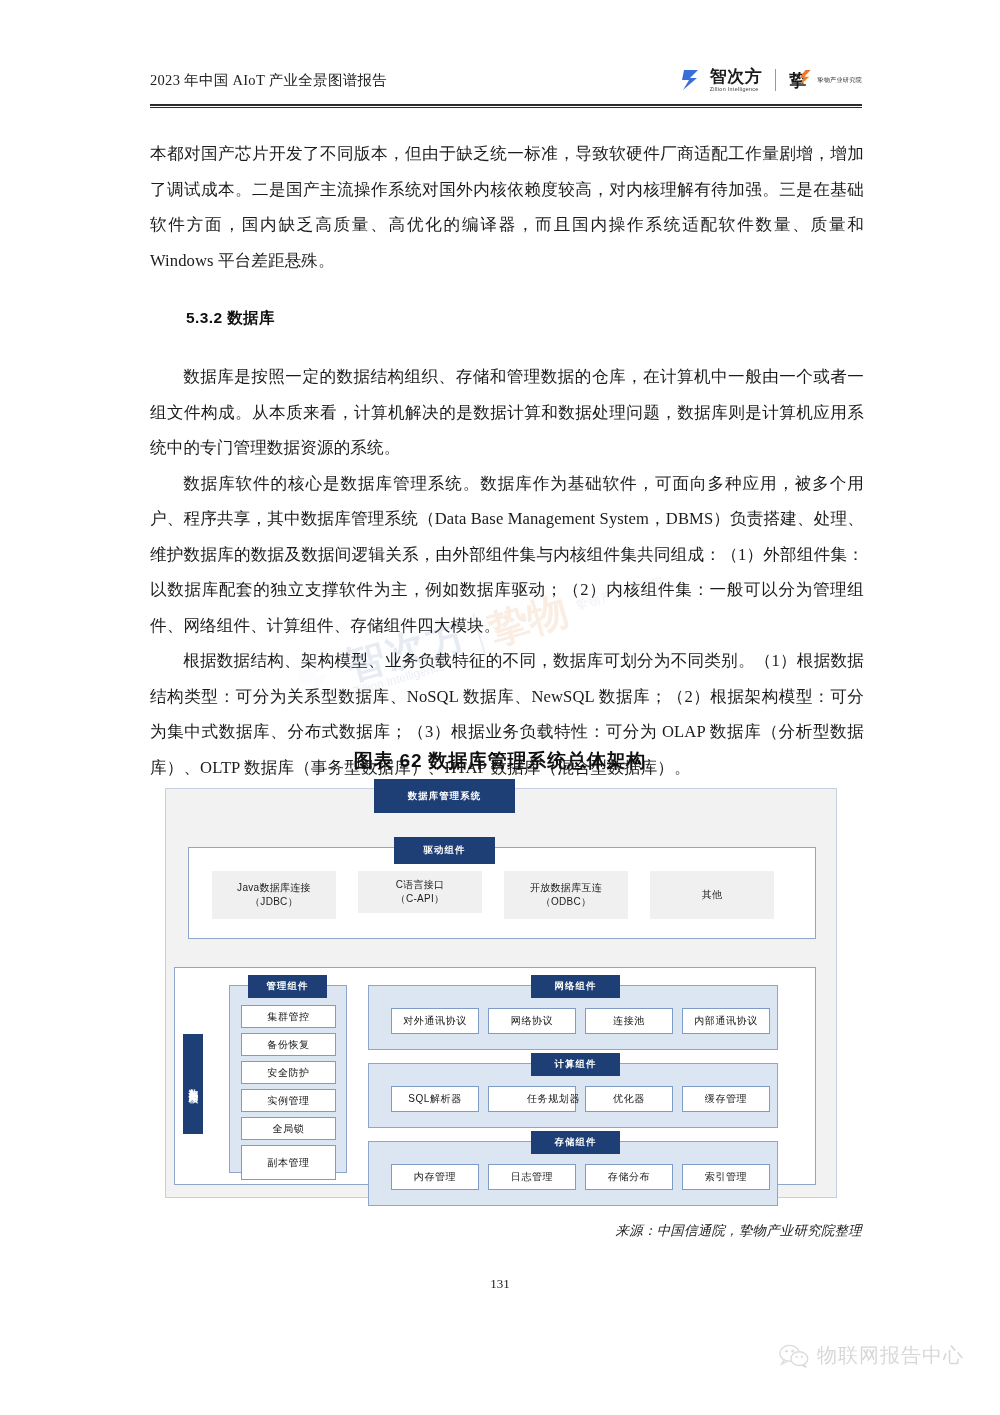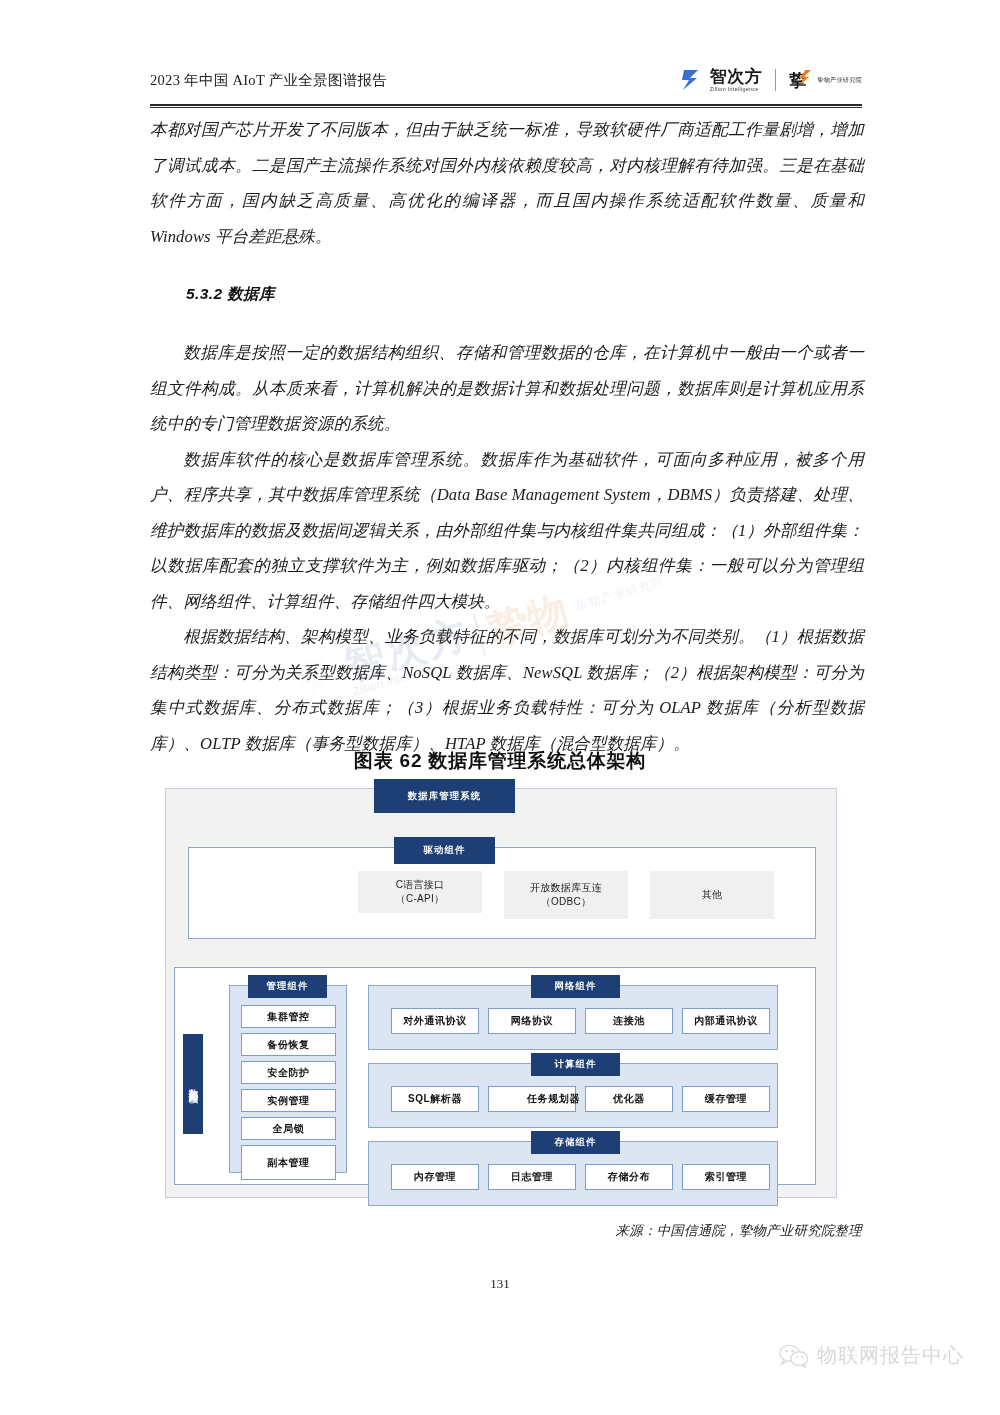--- a/index.html
+++ b/index.html
@@ -99,23 +99,22 @@
     height: 0;
     border-top: 2.2px solid #2b2b2b;
     border-bottom: 0.7px solid #2b2b2b;
     padding-top: 1.2px;
   }
 
   
   .body-text {
     position: absolute;
     left: 150px;
-    top: 112px;
+    top: 136px;
     width: 714px;
-    font-style: italic;
   }
   p.para {
     font-size: 16.6px;
     line-height: 35.5px;
     color: #1b1b1b;
     text-align: justify;
     text-justify: inter-ideograph;
     letter-spacing: 0.1px;
   }
   p.indent { text-indent: 2em; }
@@ -203,21 +202,21 @@
 
   .cell-white {
     position: absolute;
     background: #ffffff;
     border: 1px solid #7d9cc6;
     display: flex;
     align-items: center;
     justify-content: center;
     font-family: "Liberation Sans", sans-serif;
     font-size: 10px;
-    font-weight: 700;
+    font-weight: 400;
     color: #141414;
     letter-spacing: 0.6px;
     text-align: center;
     white-space: nowrap;
   }
 
   .vbar {
     position: absolute;
     background: #1d3f76;
     color: #fff;
@@ -369,20 +368,24 @@
 
   <div class="fig-title">图表 62    数据库管理系统总体架构</div>
 
   <div class="diagram">
 
     <div class="chip" style="left:208px; top:-10px; width:141px; height:34px;">数据库管理系统</div>
 
     <div class="panel-white" style="left:22px; top:58px; width:628px; height:92px;"></div>
     <div class="chip" style="left:228px; top:48px; width:101px; height:27px;">驱动组件</div>
 
+    <div class="cell-grey" style="left:46px; top:82px; width:124px; height:48px;">
+      <span>Java数据库连接</span>
+      <span>（JDBC）</span>
+    </div>
     <div class="cell-grey" style="left:192px; top:82px; width:124px; height:42px;">
       <span>C语言接口</span>
       <span>（C-API）</span>
     </div>
     <div class="cell-grey" style="left:484px; top:82px; width:124px; height:48px;">
       <span>其他</span>
     </div>
     <div class="cell-grey" style="left:338px; top:82px; width:124px; height:48px;">
       <span>开放数据库互连</span>
       <span>（ODBC）</span>

